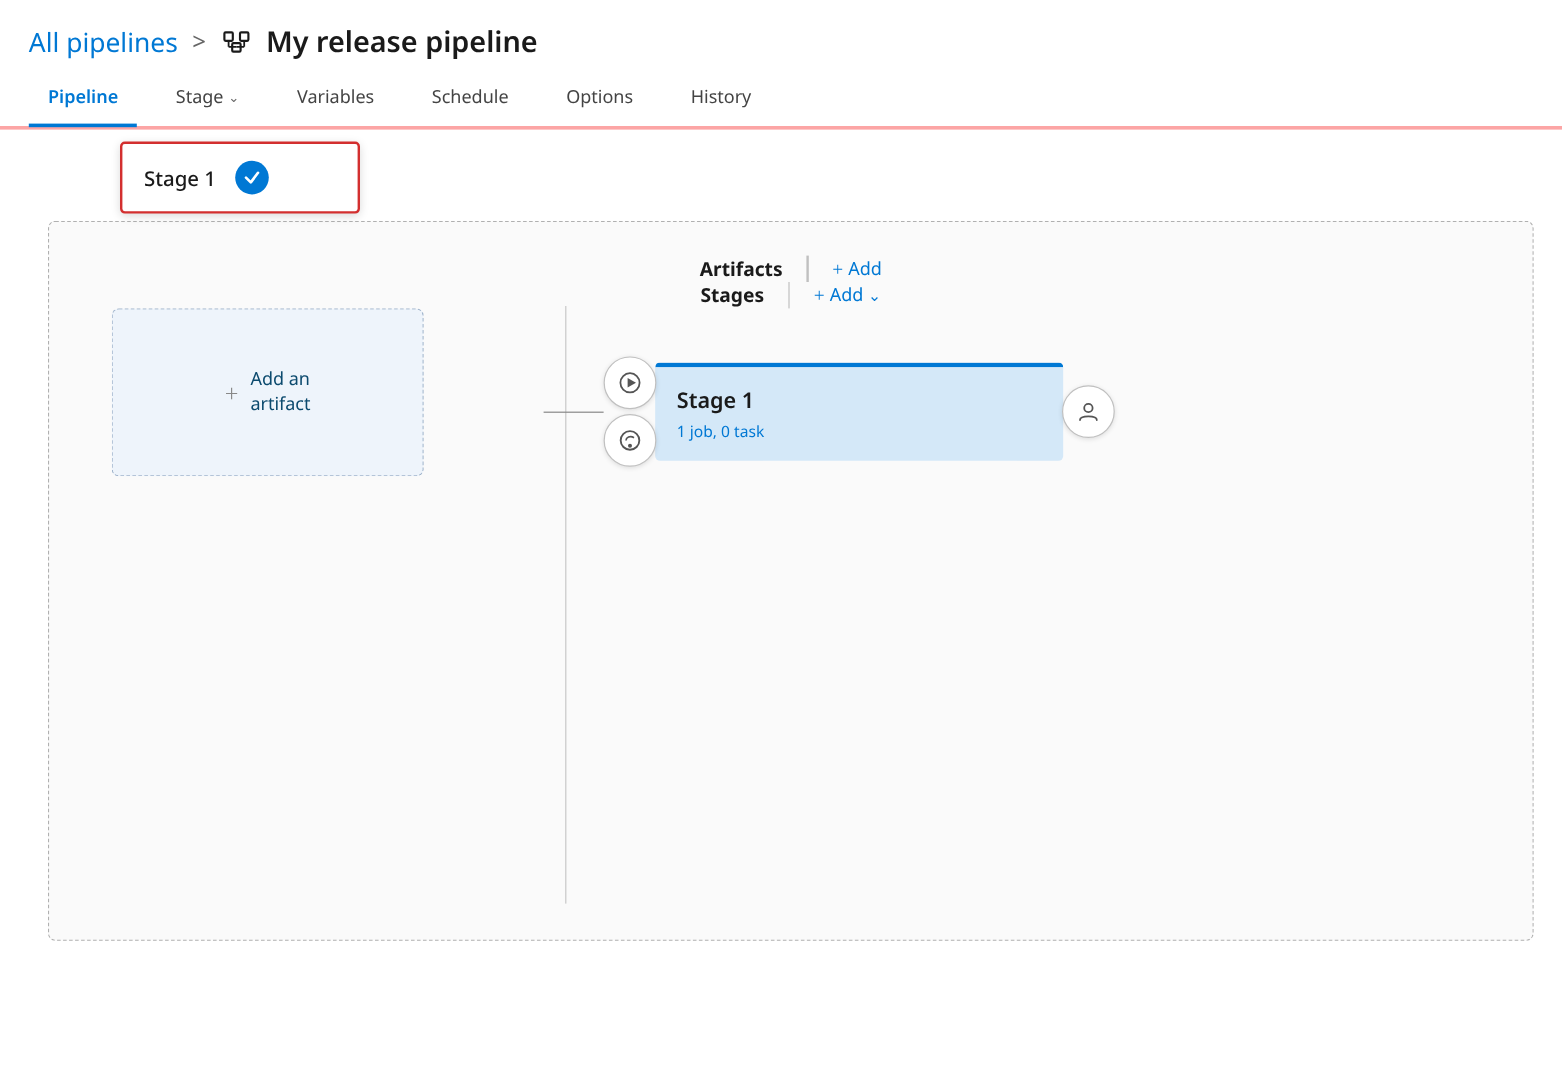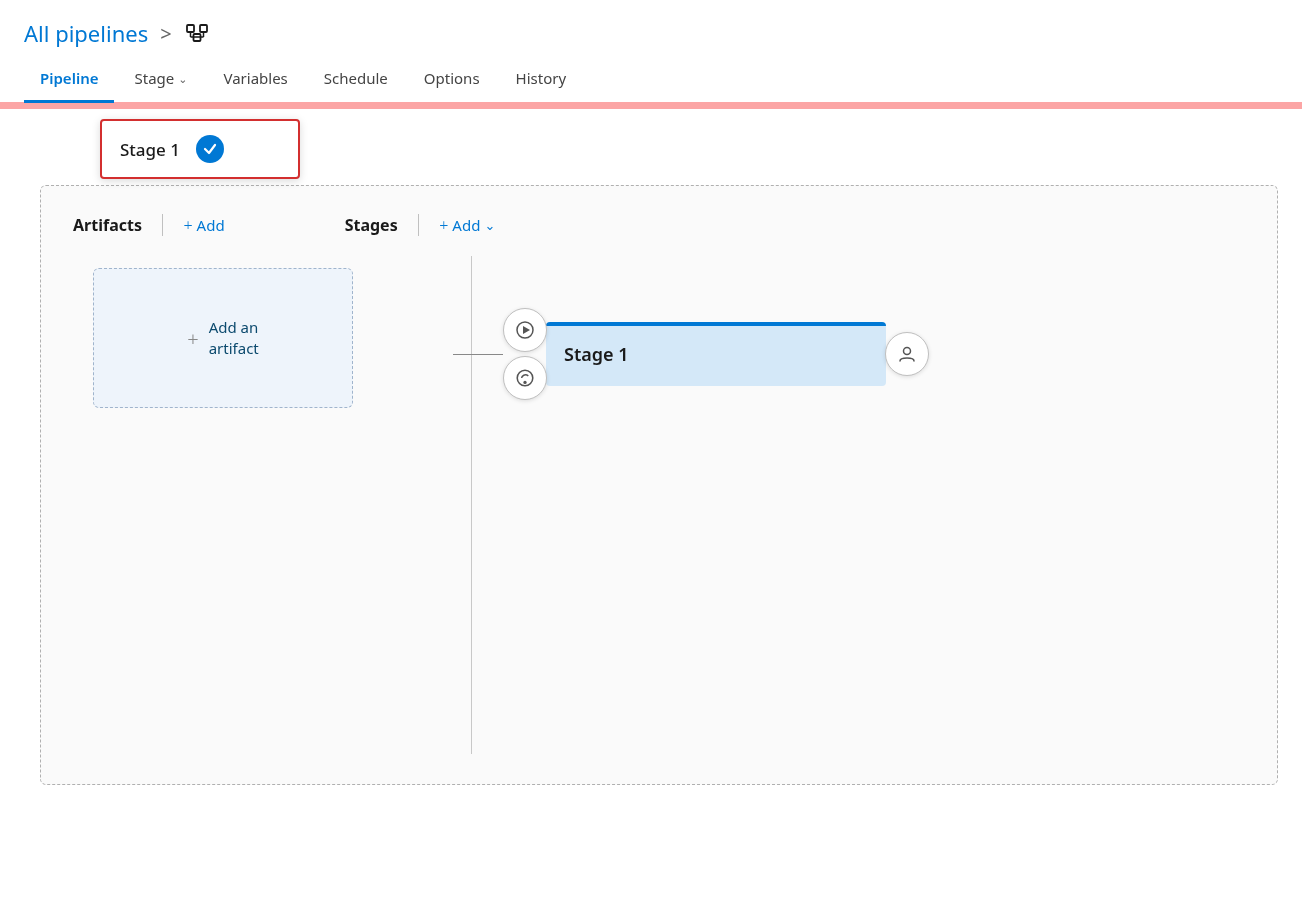--- a/index.html
+++ b/index.html
@@ -39,23 +39,23 @@
       font-size: 24px;
       font-weight: 600;
       color: #1a1a1a;
     }
 
     
     .tabs-bar {
       display: flex;
       align-items: flex-end;
       padding: 0 24px;
-      border-bottom: 7px solid #fca5a5;
+      border-bottom: 3px solid #fca5a5;
       margin-top: 10px;
-      gap: 4px;
+      gap: 16px;
     }
     .tab-item {
       padding: 10px 16px 12px 16px;
       font-size: 15px;
       color: #444;
       cursor: pointer;
       border-bottom: 3px solid transparent;
       margin-bottom: -1px;
       display: flex;
       align-items: center;
@@ -120,22 +120,22 @@
       padding: 28px 32px 40px 32px;
       position: relative;
       min-height: 600px;
       background: #fafafa;
     }
 
     
     .canvas-headers {
       display: flex;
       align-items: center;
-      margin-bottom: 32px;
       gap: 0;
+      flex-direction: column;
     }
     .section-header {
       display: flex;
       align-items: center;
       gap: 8px;
       font-size: 16px;
     }
     .section-header-label {
       font-weight: 700;
       font-size: 16px;
@@ -304,20 +304,21 @@
     <svg width="26" height="26" viewBox="0 0 26 26" fill="none">
       <rect x="3" y="5" width="7" height="7" rx="1" stroke="#1a1a1a" stroke-width="1.8" fill="none"></rect>
       <rect x="16" y="5" width="7" height="7" rx="1" stroke="#1a1a1a" stroke-width="1.8" fill="none"></rect>
       <rect x="9.5" y="14" width="7" height="7" rx="1" stroke="#1a1a1a" stroke-width="1.8" fill="none"></rect>
       <line x1="6.5" y1="12" x2="6.5" y2="17" stroke="#1a1a1a" stroke-width="1.5"></line>
       <line x1="19.5" y1="12" x2="19.5" y2="17" stroke="#1a1a1a" stroke-width="1.5"></line>
       <line x1="6.5" y1="17" x2="13" y2="17" stroke="#1a1a1a" stroke-width="1.5"></line>
       <line x1="19.5" y1="17" x2="13" y2="17" stroke="#1a1a1a" stroke-width="1.5"></line>
     </svg>
   </span>
+  <h1 class="page-title">My release pipeline</h1>
 </div>
 
 <nav class="tabs-bar">
   <div class="tab-item active">
     <span>Pipeline</span>
   </div>
   <div class="tab-item">
     <span>Stage</span>
     <span class="tab-chevron">⌄</span>
   </div>
@@ -404,20 +405,21 @@
                 <svg width="18" height="18" viewBox="0 0 18 18" fill="none">
                   <circle cx="9" cy="9" r="7" stroke="#555" stroke-width="1.4" fill="none"></circle>
                   <path d="M6 9 C6 7 9 5 12 7" stroke="#555" stroke-width="1.3" fill="none"></path>
                   <circle cx="9" cy="13" r="1.5" fill="#555"></circle>
                 </svg>
               </div>
             </div>
 
             <div class="stage-card">
               <div class="stage-card-title">Stage 1</div>
+              <div class="stage-card-subtitle">1 job, 0 task</div>
             </div>
 
             <div class="stage-card-right-icon">
               <svg width="20" height="20" viewBox="0 0 20 20" fill="none">
                 <circle cx="10" cy="7" r="3.5" stroke="#555" stroke-width="1.5" fill="none"></circle>
                 <path d="M3 17 C3 13 17 13 17 17" stroke="#555" stroke-width="1.5" fill="none" stroke-linecap="round"></path>
               </svg>
             </div>
           </div>
         </div>

